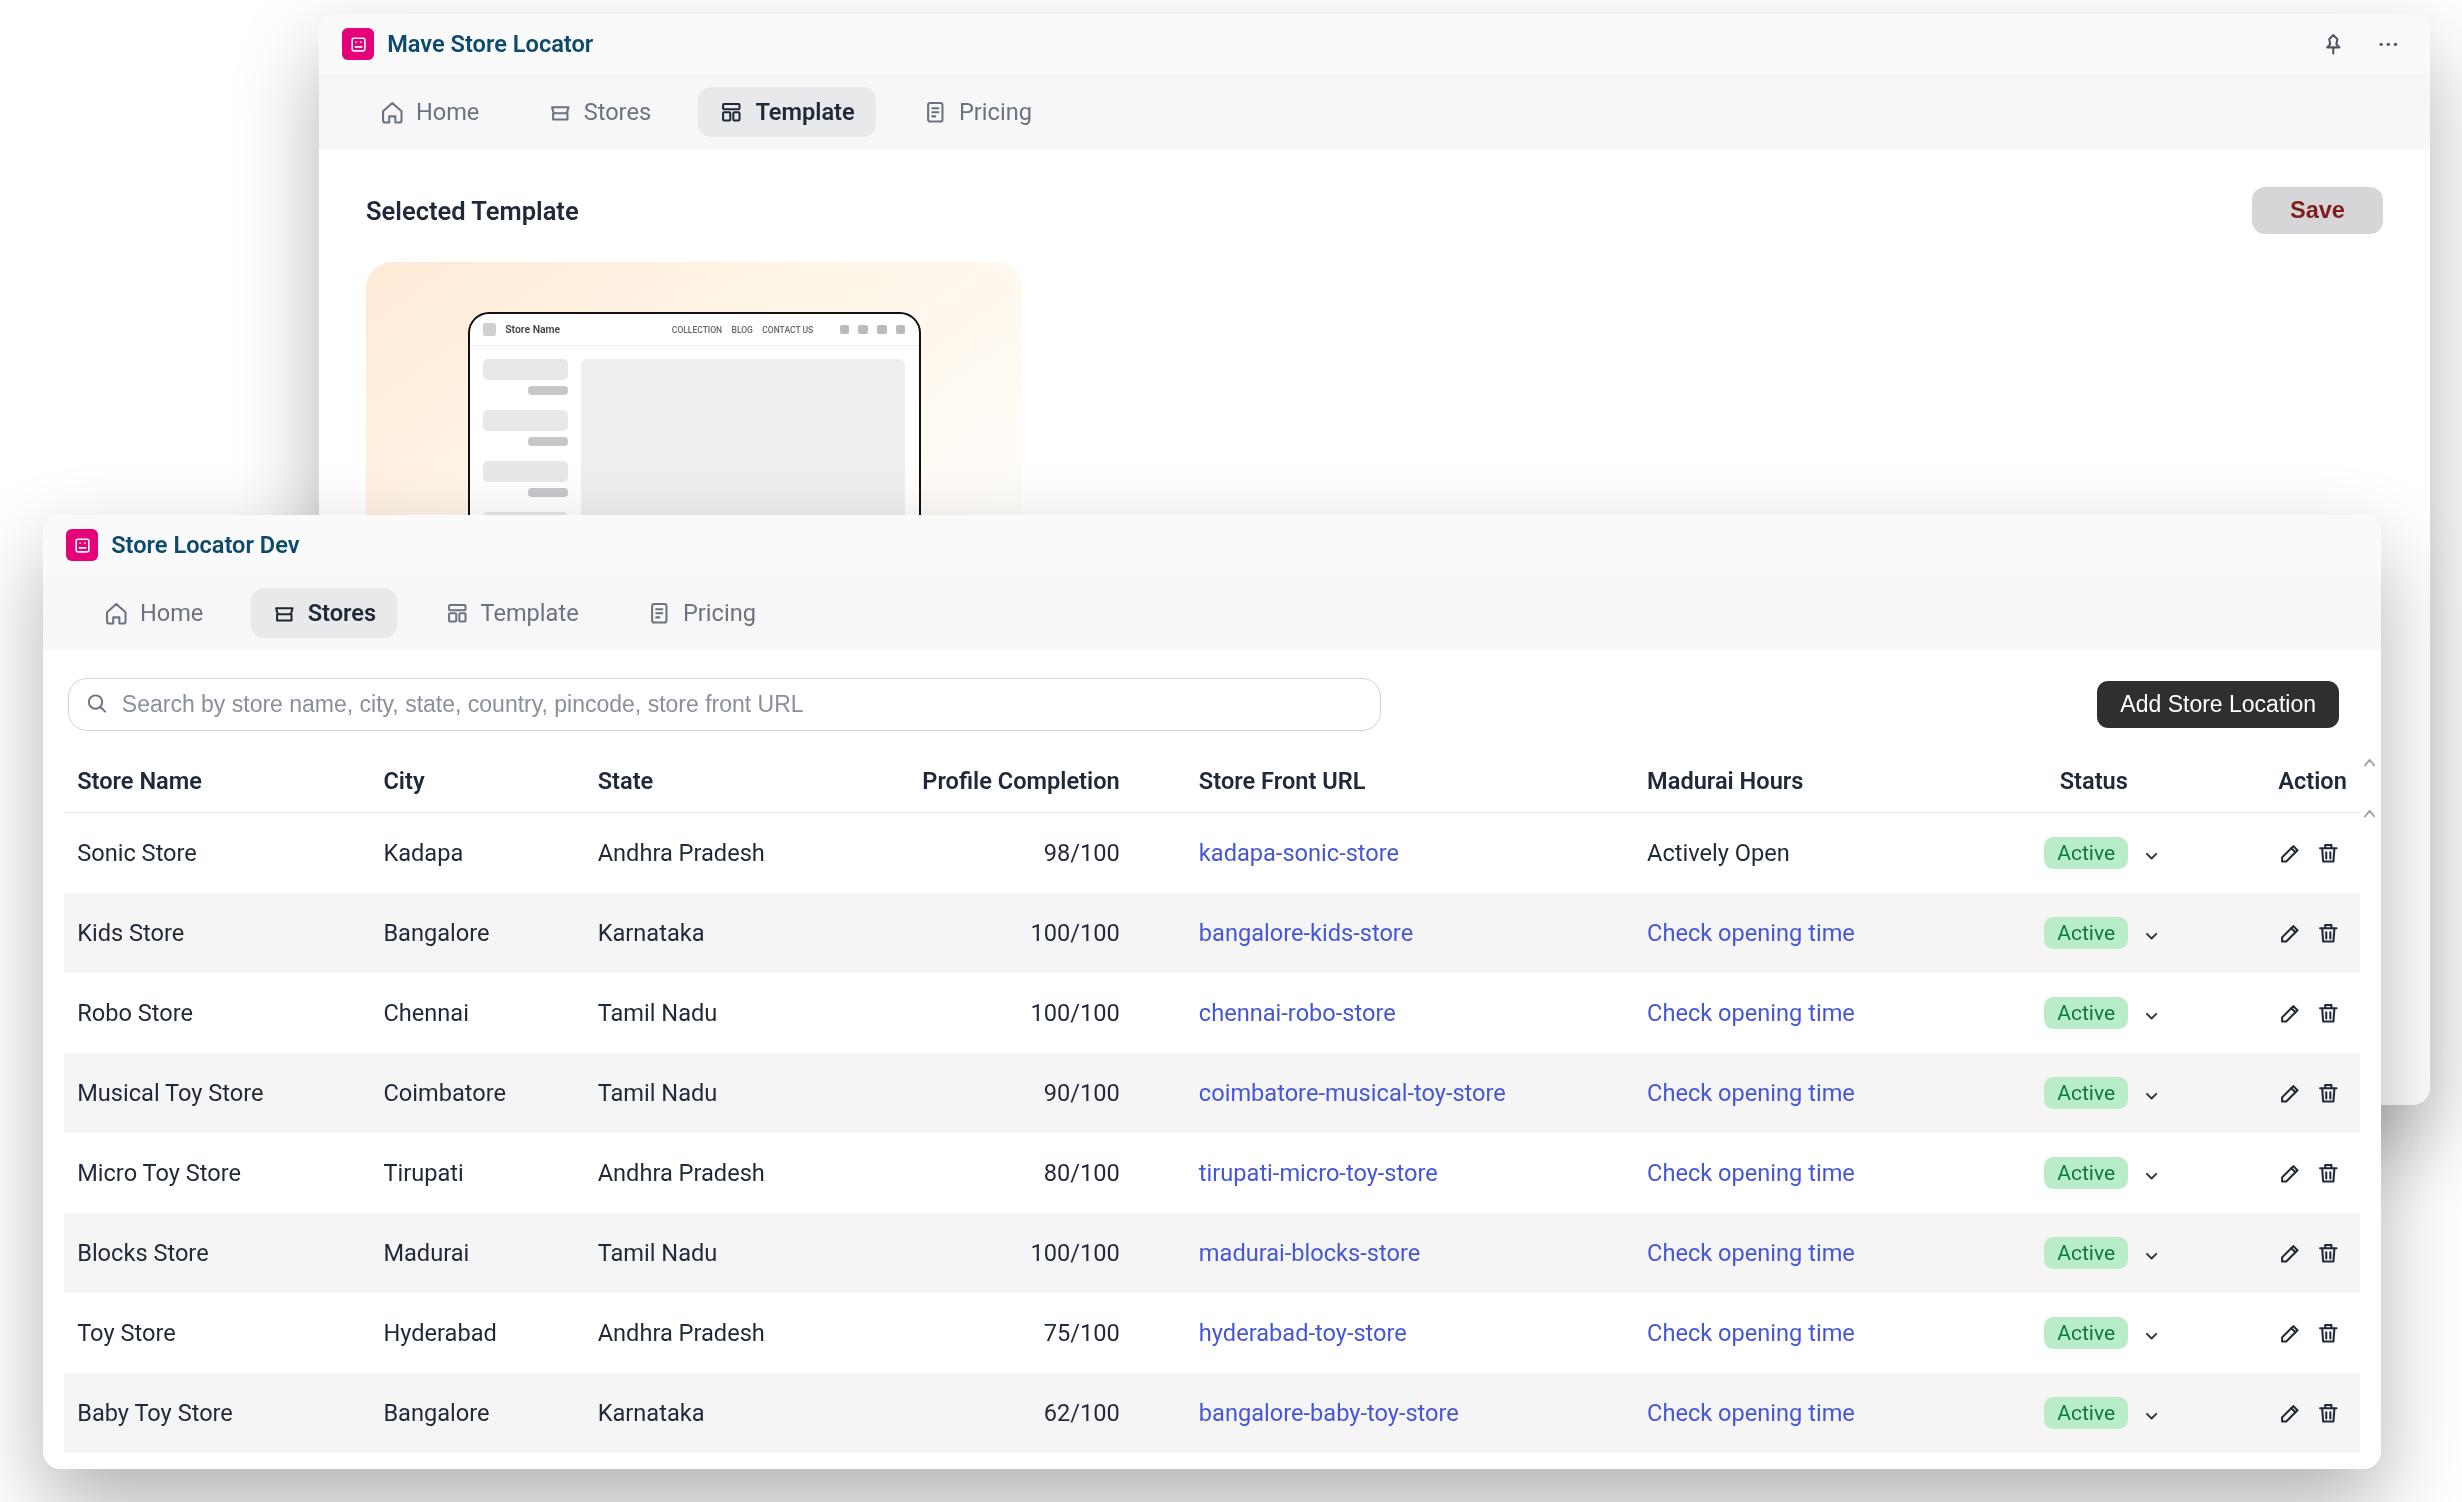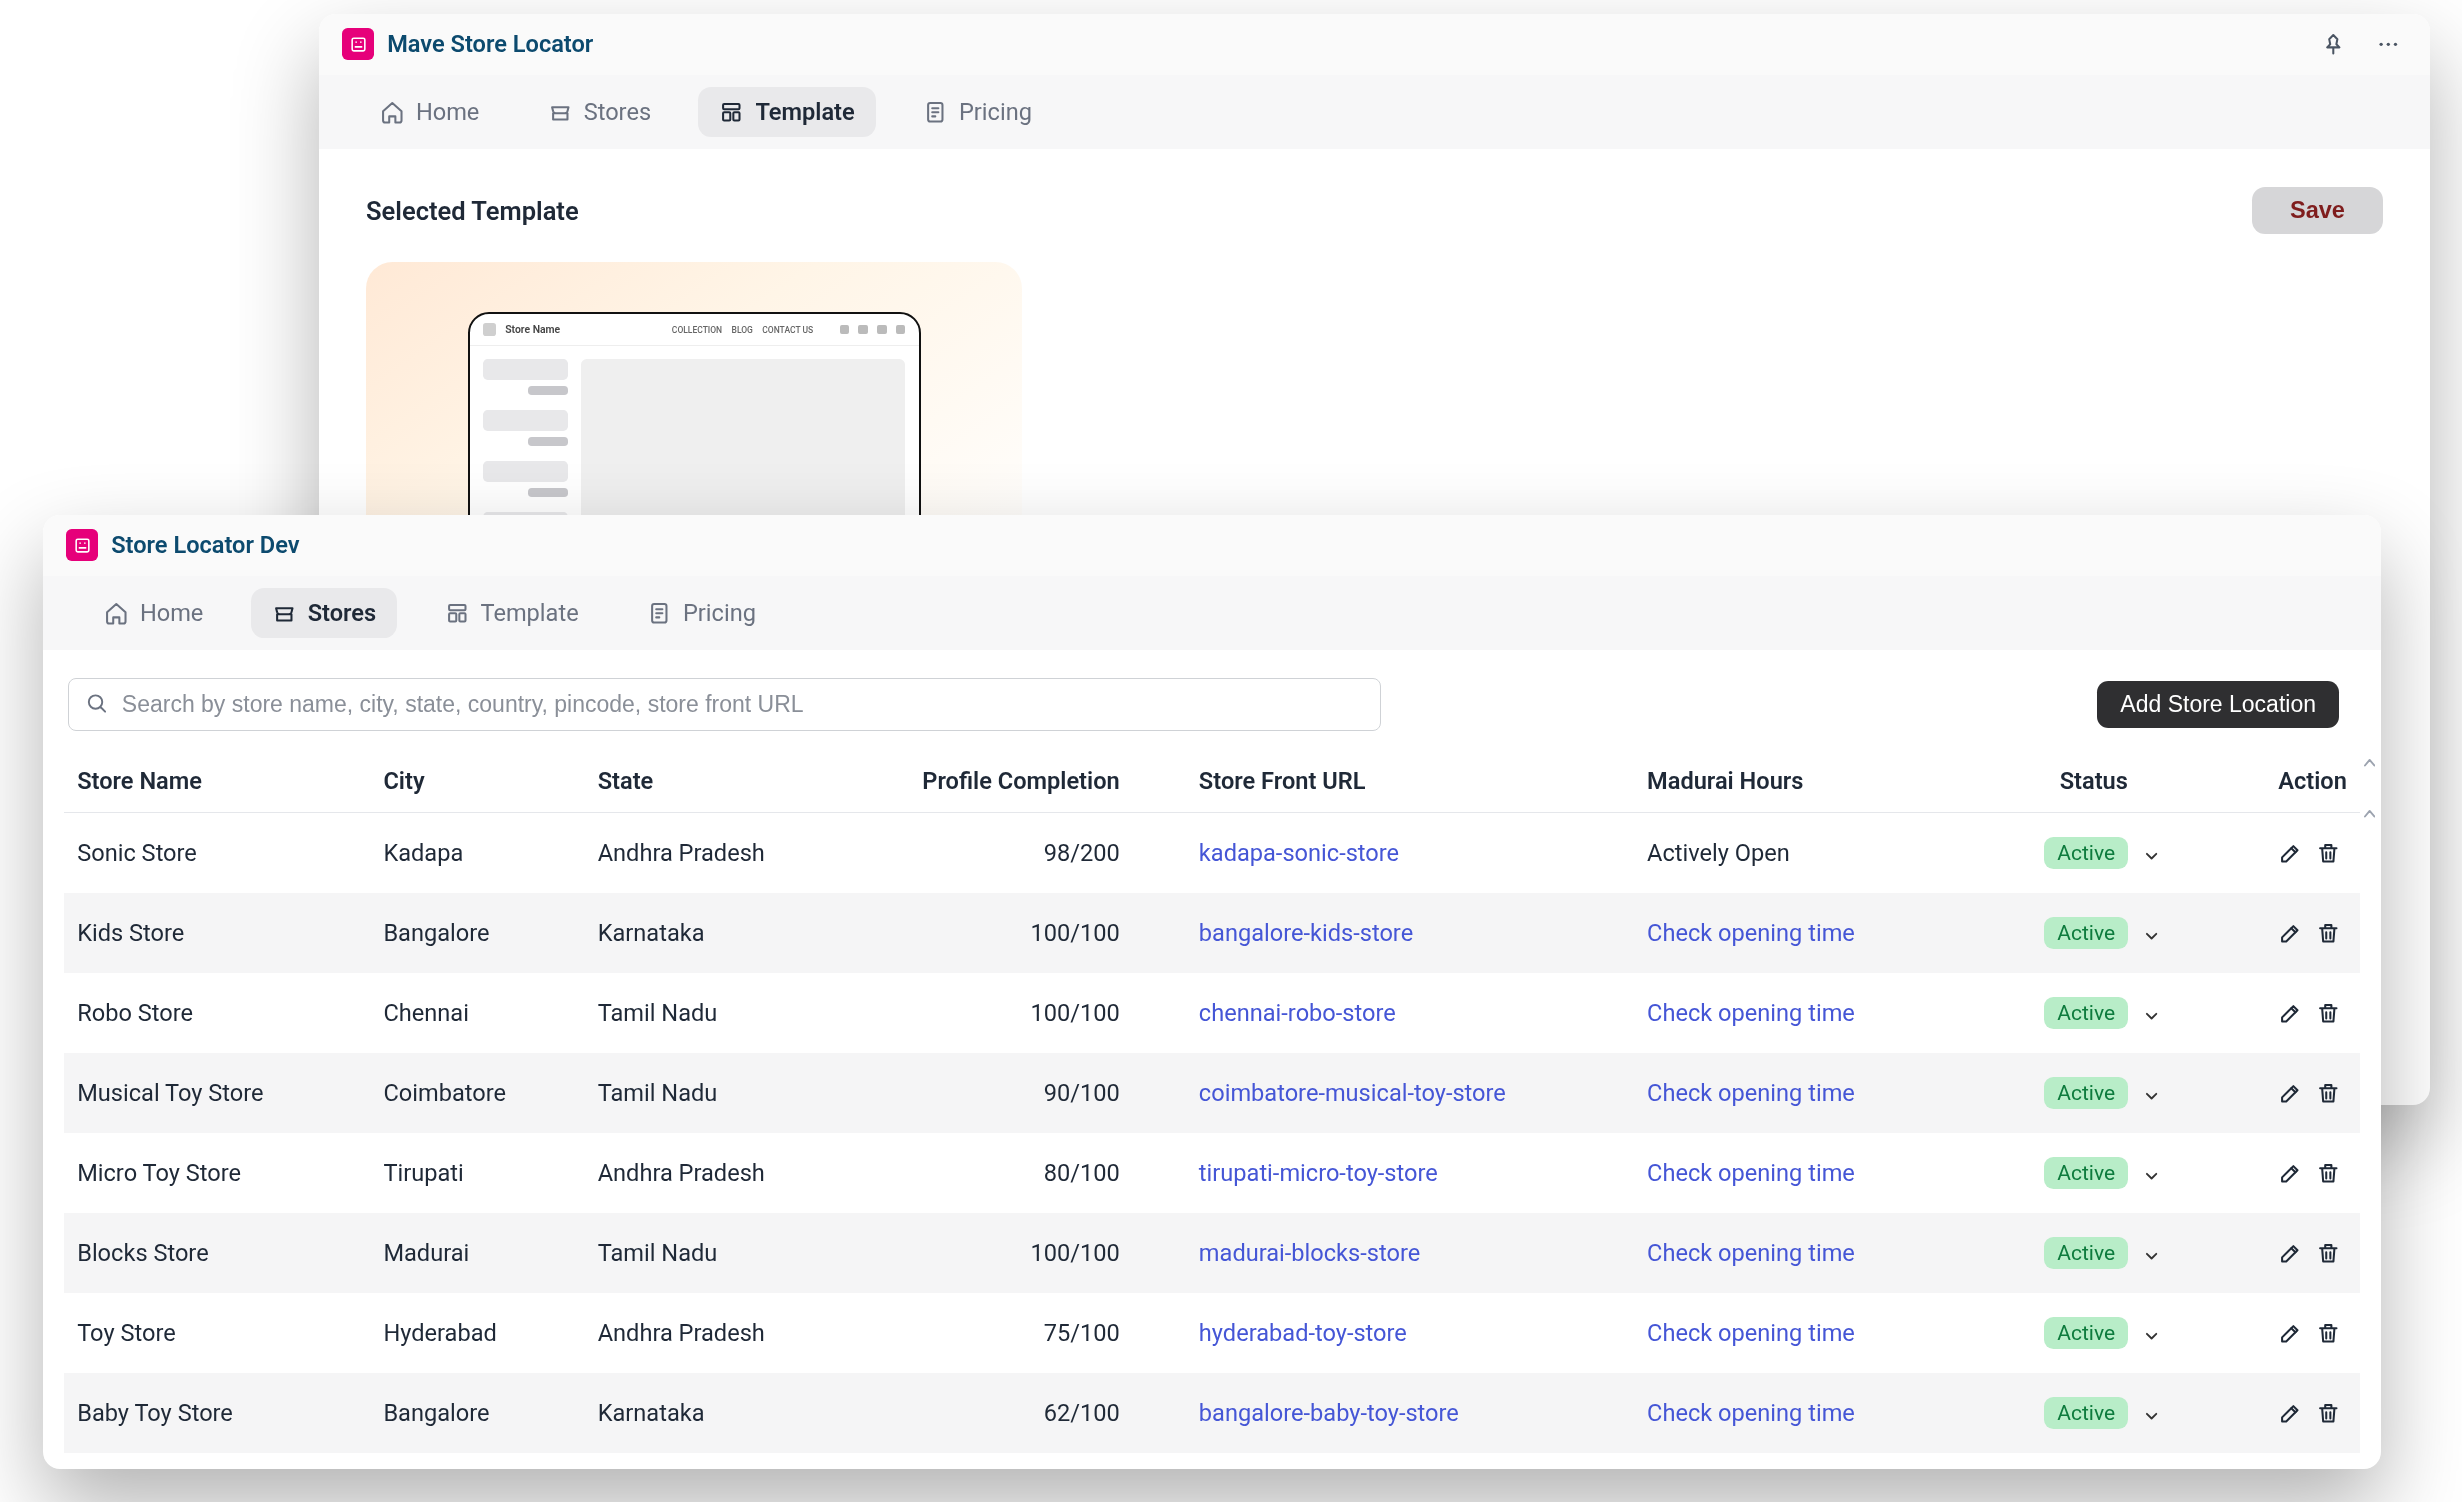--- a/index.html
+++ b/index.html
@@ -205,21 +205,21 @@
   }
   .search-wrap {
     position: relative;
     width: 1313px;
     margin-left: 3.8px;
   }
   .search-input {
     width: 100%;
     height: 53px;
     border: 1.9px solid #cfd2d6;
-    border-radius: 8px;
+    border-radius: 19px;
     padding: 0 19px 0 53px;
     font-size: 23px;
     color: #4b5563;
     background: #fff;
   }
   .search-input::placeholder { color: #8a8f98; }
   .search-icon {
     position: absolute;
     left: 17px;
     top: 50%;
@@ -524,21 +524,21 @@
             <th style="width:321px">Madurai Hours</th>
             <th class="st" style="width:208px">Status</th>
             <th class="ac" style="width:142px">Action</th>
           </tr>
         </thead>
         <tbody id="stores-body">
             <tr>
               <td>Sonic Store</td>
               <td>Kadapa</td>
               <td>Andhra Pradesh</td>
-              <td class="pc">98/200</td>
+              <td class="pc">98/100</td>
               <td style="padding-left: 66px;"><span class="link">kadapa-sonic-store</span></td>
               <td>Actively Open</td>
               <td class="status-cell"><span class="status-pill">Active</span><span class="caret">
                   <svg viewBox="0 0 14 10" width="13.2" height="9.4">
                     <path d="M2 3l5 5 5-5"></path>
                   </svg>
                 </span></td>
               <td class="action-cell"><span class="row-action">
                   <svg viewBox="0 0 24 24" width="24.6" height="24.6">
                     <path d="M4 20h4L19 9l-4-4L4 16v4z"></path>

